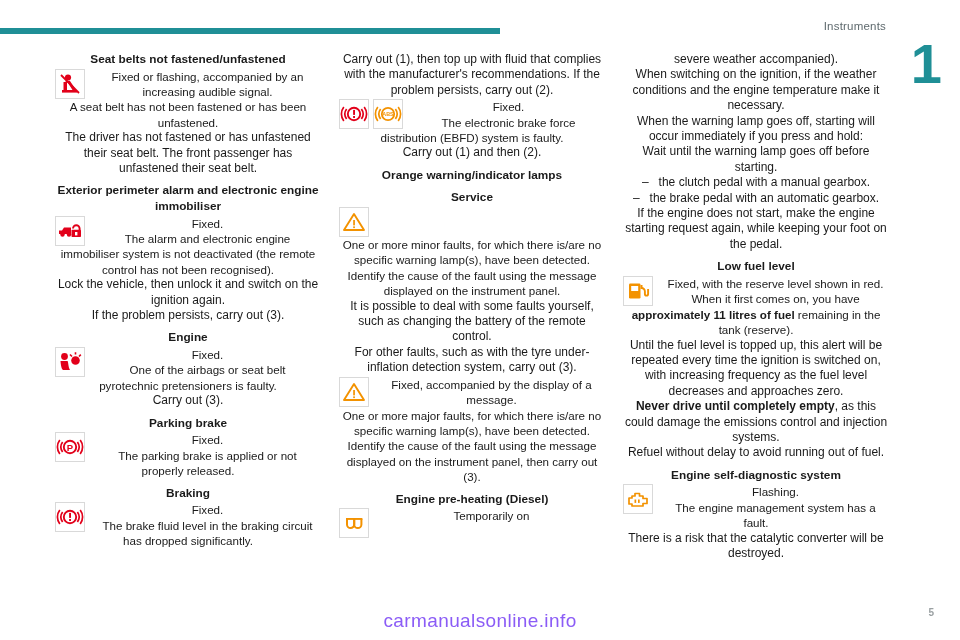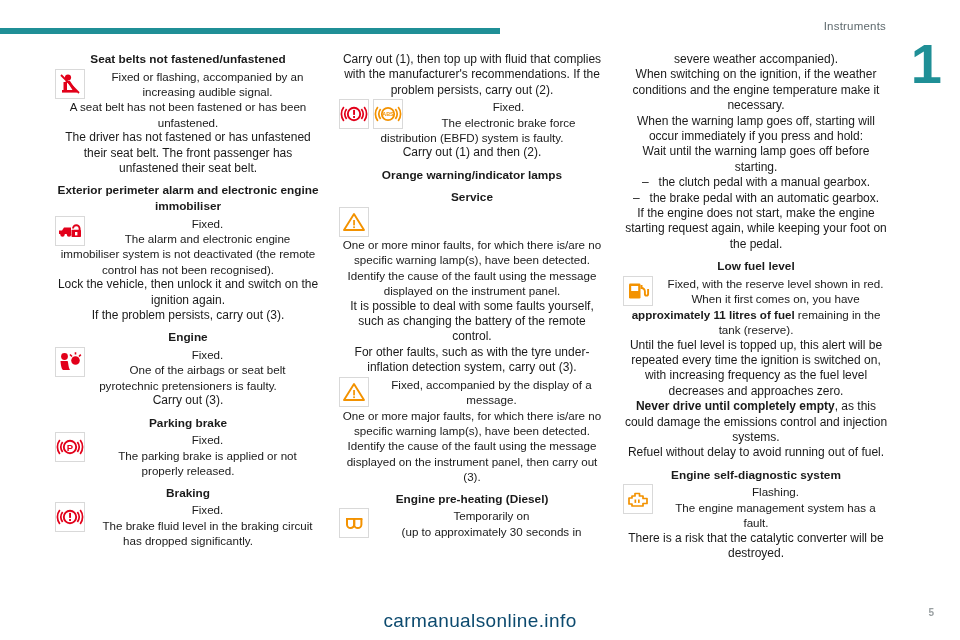--- a/index.html
+++ b/index.html
@@ -124,21 +124,21 @@
   .dash { display: inline-block; width: 10px; }
 
   
   .watermark {
     position: absolute;
     left: 0;
     bottom: 8px;
     width: 960px;
     text-align: center;
     font-size: 19px;
-    color: #0c4a6e;
+    color: #8b5cf6;
     letter-spacing: 0.4px;
     font-family: "Liberation Sans", sans-serif;
   }
   .page-number {
     position: absolute;
     right: 26px;
     bottom: 22px;
     font-size: 10px;
     color: #9aa0a2;
     font-weight: bold;
@@ -326,21 +326,20 @@
       <div class="icons">
         <span class="lamp">
           <svg width="28" height="28" viewBox="0 0 28 28">
             <path d="M7 10 L7 15.5 a3.6 3.6 0 0 0 7.2 0 L14.2 10" stroke="#f39200" stroke-width="2" fill="none"></path>
             <path d="M14.2 10 L14.2 15.5 a3.6 3.6 0 0 0 7.2 0 L21.4 10" stroke="#f39200" stroke-width="2" fill="none"></path>
             <rect x="6" y="9" width="16.4" height="1.9" fill="#f39200"></rect>
           </svg>
         </span>
       </div>
       <p class="itext">Temporarily on</p>
-      <p class="itext">(up to approximately 30 seconds in</p>
     </div>
   </div>
 
   <div class="col col-3">
 
     <p class="body">severe weather accompanied).</p>
     <p class="body">When switching on the ignition, if the weather conditions and the engine temperature make it necessary.</p>
     <p class="body">When the warning lamp goes off, starting will occur immediately if you press and hold:</p>
     <p class="body">Wait until the warning lamp goes off before starting.</p>
     <p class="body">–<span class="dash"></span><span>the clutch pedal with a manual gearbox.</span></p>

